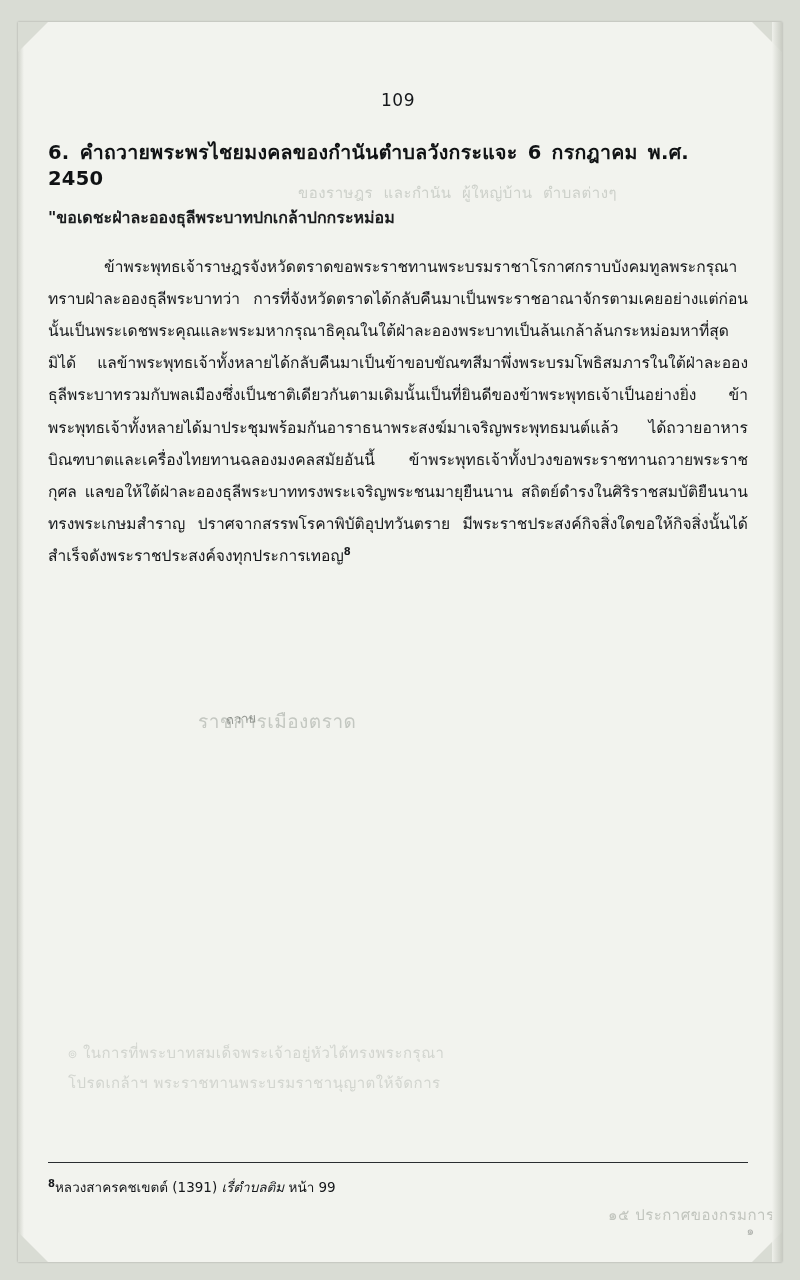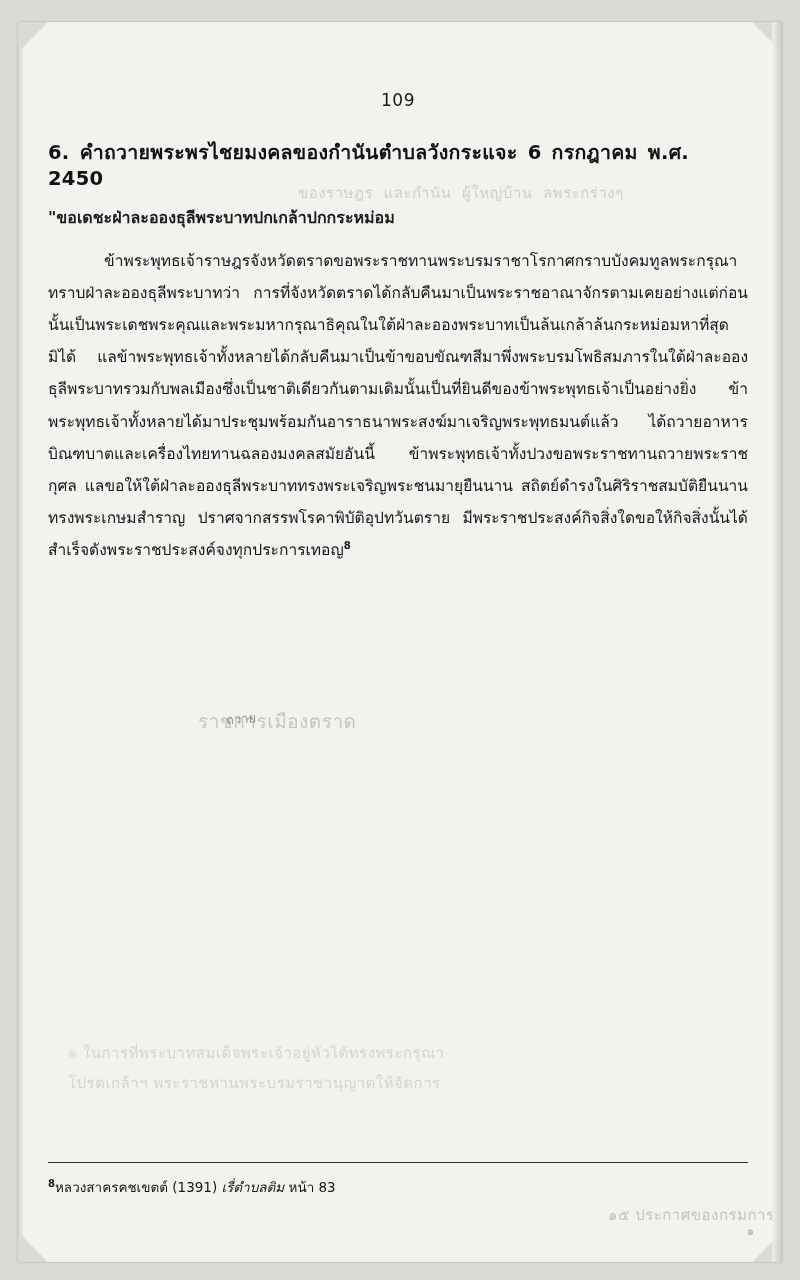--- a/index.html
+++ b/index.html
@@ -81,21 +81,21 @@
   .opening-line {
     margin-top: 14px;
     font-family: "DejaVu Sans", sans-serif;
     font-weight: bold;
     font-size: 16px;
     color: #1a1c1e;
     line-height: 1.4;
   }
 
   .body-text {
-    margin-top: 16px;
+    margin-top: 22px;
     font-family: "DejaVu Sans", sans-serif;
     font-size: 15.6px;
     line-height: 2.06;
     color: #16181b;
     text-align: justify;
     text-justify: inter-word;
     word-spacing: 1px;
   }
   .body-text .indent { display: inline-block; width: 56px; }
   .body-text sup {
@@ -162,34 +162,34 @@
 <body>
 
 <div class="scan-sheet">
   <div class="corner tl"></div>
   <div class="corner tr"></div>
   <div class="corner bl"></div>
   <div class="corner br"></div>
 
   <div class="page">
 
-    <div class="ghost g1">ของราษฎร  และกำนัน  ผู้ใหญ่บ้าน  ลพระกร่างๆ</div>
+    <div class="ghost g1">ของราษฎร  และกำนัน  ผู้ใหญ่บ้าน  ตำบลต่างๆ</div>
     <div class="ghost g2">ราชการเมืองตราด</div>
     <div class="smudge">ถวาย</div>
     <div class="ghost g3">๏ ในการที่พระบาทสมเด็จพระเจ้าอยู่หัวได้ทรงพระกรุณา
 โปรดเกล้าฯ พระราชทานพระบรมราชานุญาตให้จัดการ</div>
     <div class="ghost g4">๑๕ ประกาศของกรมการ</div>
 
     <div class="folio">109</div>
 
     <div class="heading">6.  คำถวายพระพรไชยมงคลของกำนันตำบลวังกระแจะ  6  กรกฎาคม  พ.ศ.  2450</div>
 
     <div class="opening-line">"ขอเดชะฝ่าละอองธุลีพระบาทปกเกล้าปกกระหม่อม</div>
 
     <div class="body-text"><span class="indent"></span><span>ข้าพระพุทธเจ้าราษฎรจังหวัดตราดขอพระราชทานพระบรมราชาโรกาศกราบบังคมทูลพระกรุณาทราบฝ่าละอองธุลีพระบาทว่า การที่จังหวัดตราดได้กลับคืนมาเป็นพระราชอาณาจักรตามเคยอย่างแต่ก่อนนั้นเป็นพระเดชพระคุณและพระมหากรุณาธิคุณในใต้ฝ่าละอองพระบาทเป็นล้นเกล้าล้นกระหม่อมหาที่สุดมิได้  แลข้าพระพุทธเจ้าทั้งหลายได้กลับคืนมาเป็นข้าขอบขัณฑสีมาพึ่งพระบรมโพธิสมภารในใต้ฝ่าละอองธุลีพระบาทรวมกับพลเมืองซึ่งเป็นชาติเดียวกันตามเดิมนั้นเป็นที่ยินดีของข้าพระพุทธเจ้าเป็นอย่างยิ่ง  ข้าพระพุทธเจ้าทั้งหลายได้มาประชุมพร้อมกันอาราธนาพระสงฆ์มาเจริญพระพุทธมนต์แล้ว ได้ถวายอาหารบิณฑบาตและเครื่องไทยทานฉลองมงคลสมัยอันนี้  ข้าพระพุทธเจ้าทั้งปวงขอพระราชทานถวายพระราชกุศล  แลขอให้ใต้ฝ่าละอองธุลีพระบาททรงพระเจริญพระชนมายุยืนนาน  สถิตย์ดำรงในศิริราชสมบัติยืนนาน  ทรงพระเกษมสำราญ  ปราศจากสรรพโรคาพิบัติอุปทวันตราย  มีพระราชประสงค์กิจสิ่งใดขอให้กิจสิ่งนั้นได้สำเร็จดังพระราชประสงค์จงทุกประการเทอญ</span><sup>8</sup></div>
 
     <div class="rule"></div>
 
-    <div class="footnote"><sup>8</sup><span>หลวงสาครคชเขตต์ (1391)</span>&nbsp;<i>เรื่ตำบลติม</i>&nbsp;<span>หน้า 83</span></div>
+    <div class="footnote"><sup>8</sup><span>หลวงสาครคชเขตต์ (1391)</span>&nbsp;<i>เรื่ตำบลติม</i>&nbsp;<span>หน้า 99</span></div>
 
     <div class="page-mark">๑</div>
   </div>
 </div>
 
 </body></html>

